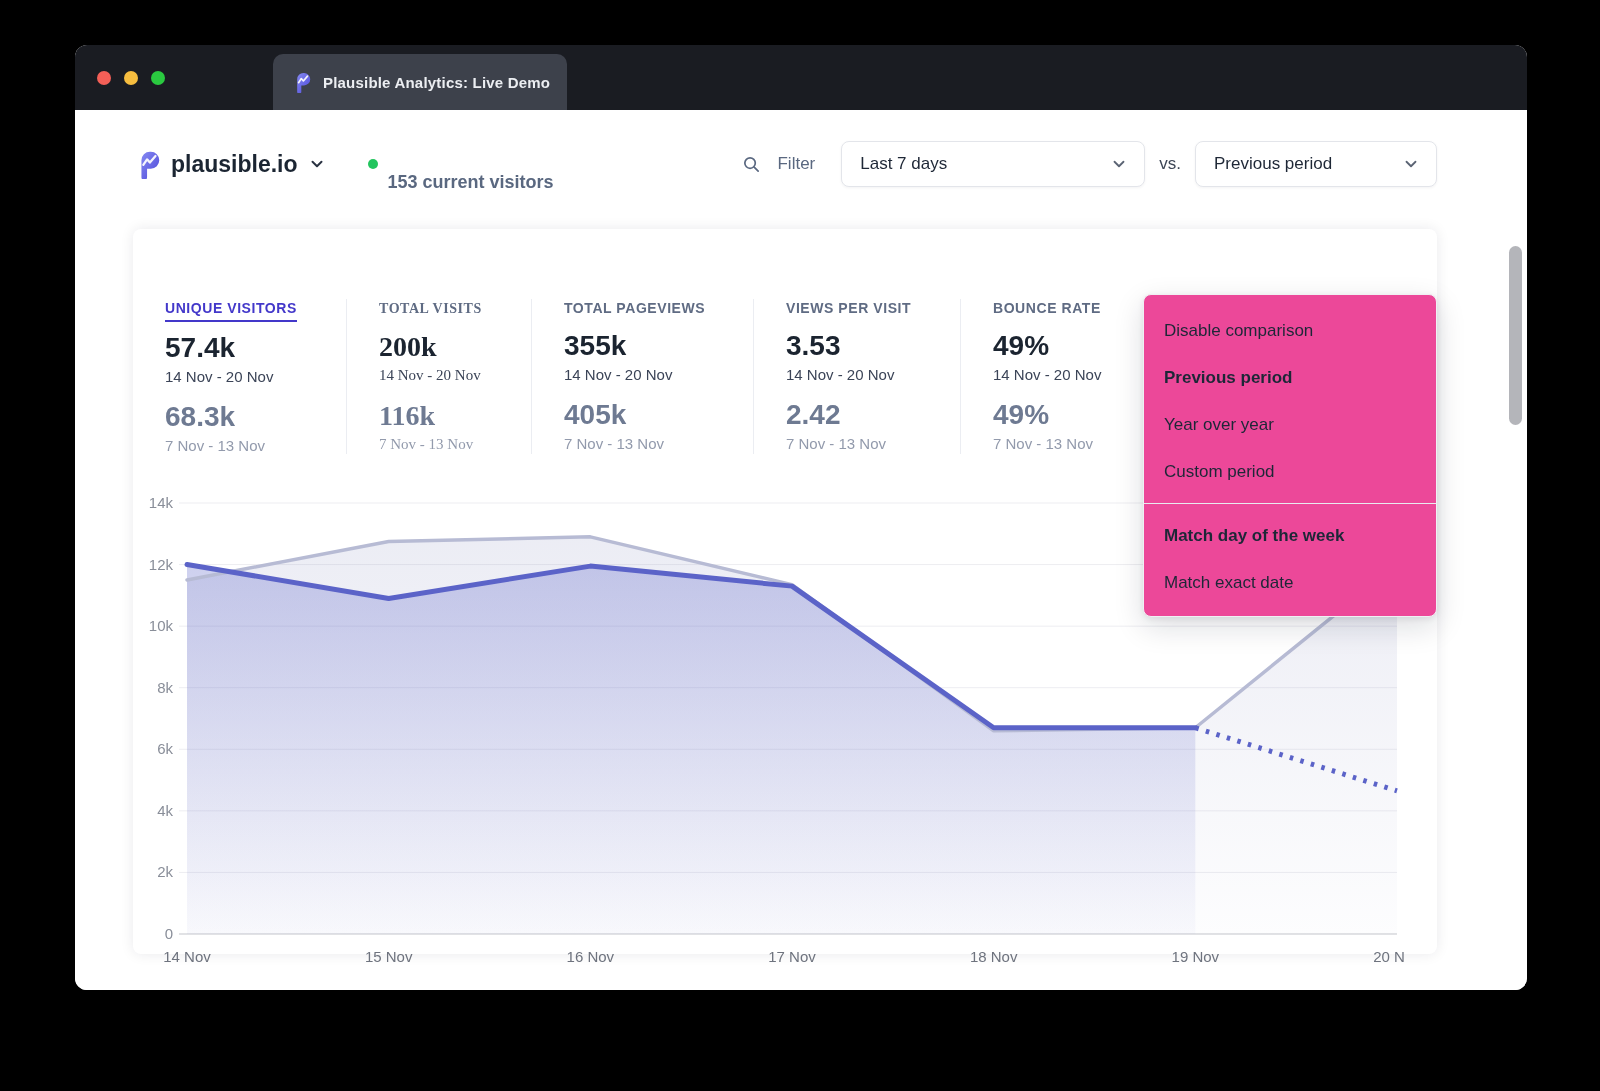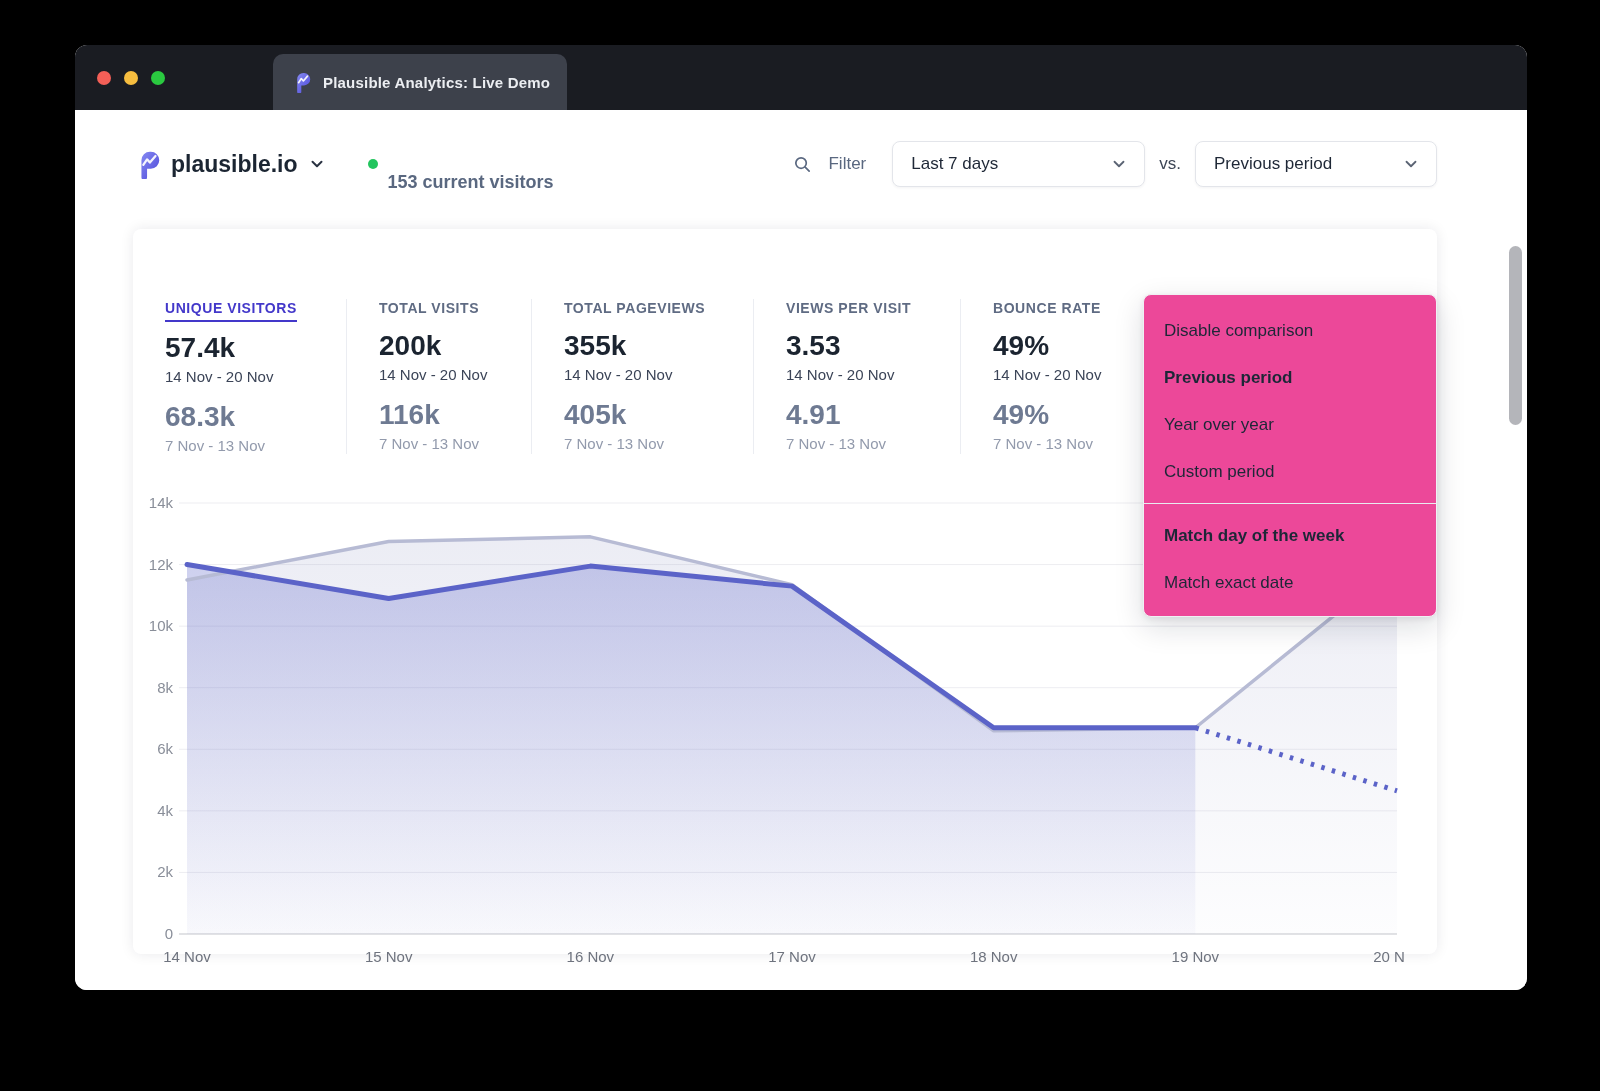--- a/index.html
+++ b/index.html
@@ -45,21 +45,21 @@
   .spacer { flex:1; }
   .filter { display:flex; align-items:center; gap:16px; margin-right:26px; cursor:pointer; }
   .filter-label { font-size:17px; font-weight:500; color:#5a6880; }
   .select {
     height:46px; background:#fff; border:1px solid #e3e5ea; border-radius:8px;
     box-shadow:0 1px 3px rgba(16,24,40,.05);
     display:flex; align-items:center; justify-content:space-between;
     padding:0 16px 0 18px; cursor:pointer;
   }
   .select .sel-label { font-size:17px; font-weight:500; color:#1e2736; }
-  .sel-range { width:253px;gap:8px; }
+  .sel-range { width:304px;gap:8px; }
   .sel-comp { width:242px; }
   .vs { font-size:17px; font-weight:500; color:#3d4656; margin:0 14px; }
   
   .menu {
     position:absolute; left:1068px; top:153px; width:294px; z-index:30;
     background:#ec4899; border-radius:8px; border:1px solid #f0f0f3;
     box-shadow:0 10px 30px rgba(16,24,40,.14), 0 2px 6px rgba(16,24,40,.08);
     padding:12px 0 10px;
   }
   .menu-item {
@@ -71,21 +71,21 @@
   
   .card {
     position:relative; margin:42px 0 0 58px; width:1304px; height:725px;
     background:#fff; border-radius:8px;
     box-shadow:0 0 14px rgba(16,24,40,.09);
     padding:22px 32px 0;
   }
   .stats { display:flex;margin-top:48px; }
   .stat { padding-left:32px; border-left:1px solid #ebedf2; }
   .stat:first-child { padding-left:0; border-left:none; }
-  .s1 { width:181px; } .s2 { width:185px; } .s3 { width:222px; } .s4 { width:207px; } .s5 { width:200px; }
+  .s1 { width:181px; } .s2 { width:185px;font-family:Liberation Serif, serif; } .s3 { width:222px; } .s4 { width:207px; } .s5 { width:200px; }
   .stat-label {
     display:inline-block; font-size:14px; font-weight:700; letter-spacing:.04em;
     color:#5f6b83; padding-bottom:4px; cursor:pointer; white-space:nowrap;
   }
   .stat-label.active { color:#4338ca; border-bottom:2px solid #4338ca; }
   .stat-val { font-size:28px; font-weight:800; color:#1b2430; margin-top:10px; }
   .stat-range { font-size:15px; color:#3b4457; margin-top:4px; }
   .stat-val.secondary { color:#6e7a92; margin-top:16px; }
   .stat-range.secondary { color:#929aac; }
   
@@ -206,21 +206,21 @@
           <div class="stat-val">355k</div>
           <div class="stat-range">14 Nov - 20 Nov</div>
           <div class="stat-val secondary">405k</div>
           <div class="stat-range secondary">7 Nov - 13 Nov</div>
         </div>
 
         <div class="stat s4">
           <span class="stat-label">VIEWS PER VISIT</span>
           <div class="stat-val">3.53</div>
           <div class="stat-range">14 Nov - 20 Nov</div>
-          <div class="stat-val secondary">4.91</div>
+          <div class="stat-val secondary">2.42</div>
           <div class="stat-range secondary">7 Nov - 13 Nov</div>
         </div>
 
         <div class="stat s5">
           <span class="stat-label">BOUNCE RATE</span>
           <div class="stat-val">49%</div>
           <div class="stat-range">14 Nov - 20 Nov</div>
           <div class="stat-val secondary">49%</div>
           <div class="stat-range secondary">7 Nov - 13 Nov</div>
         </div>

